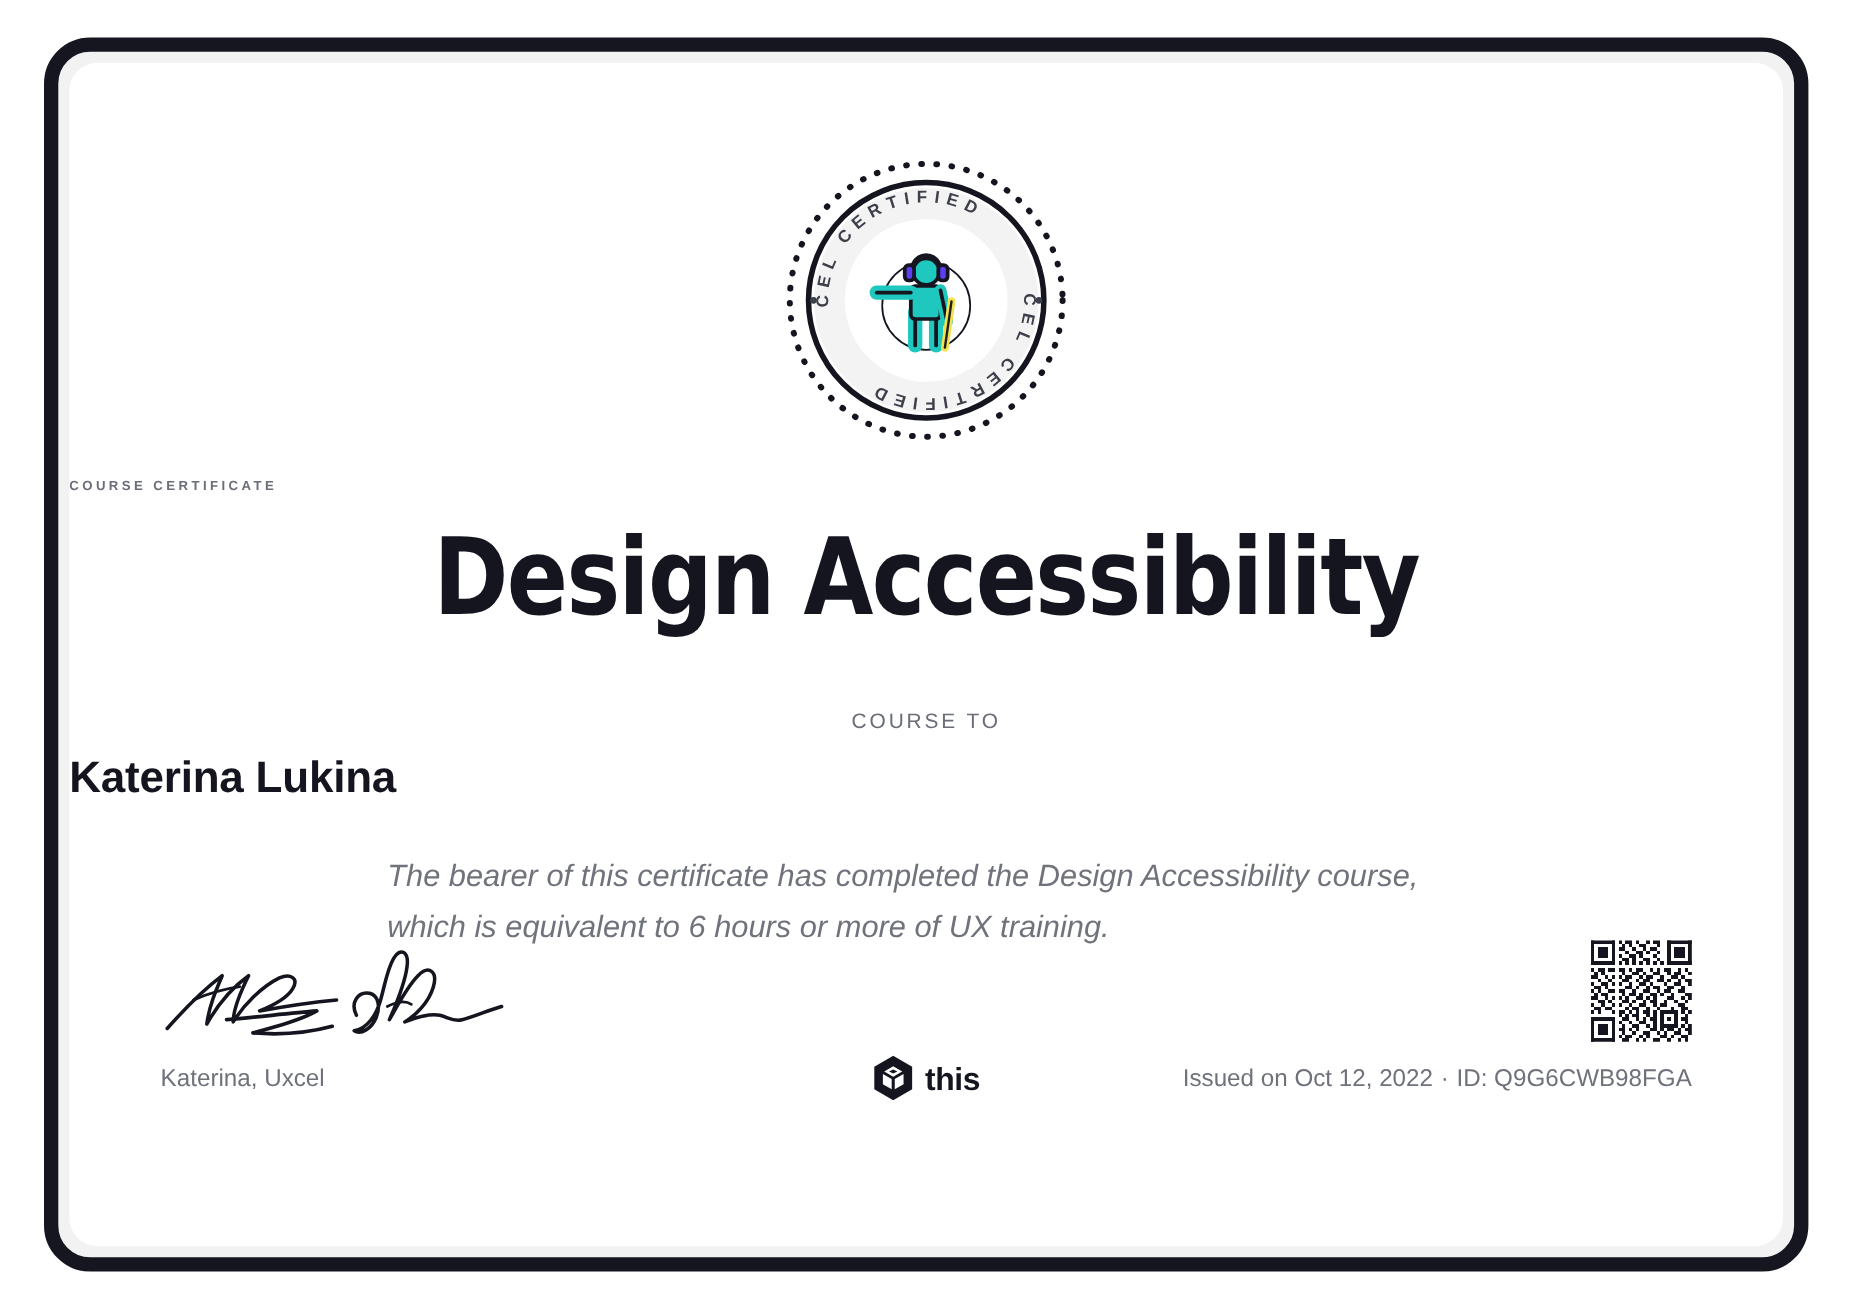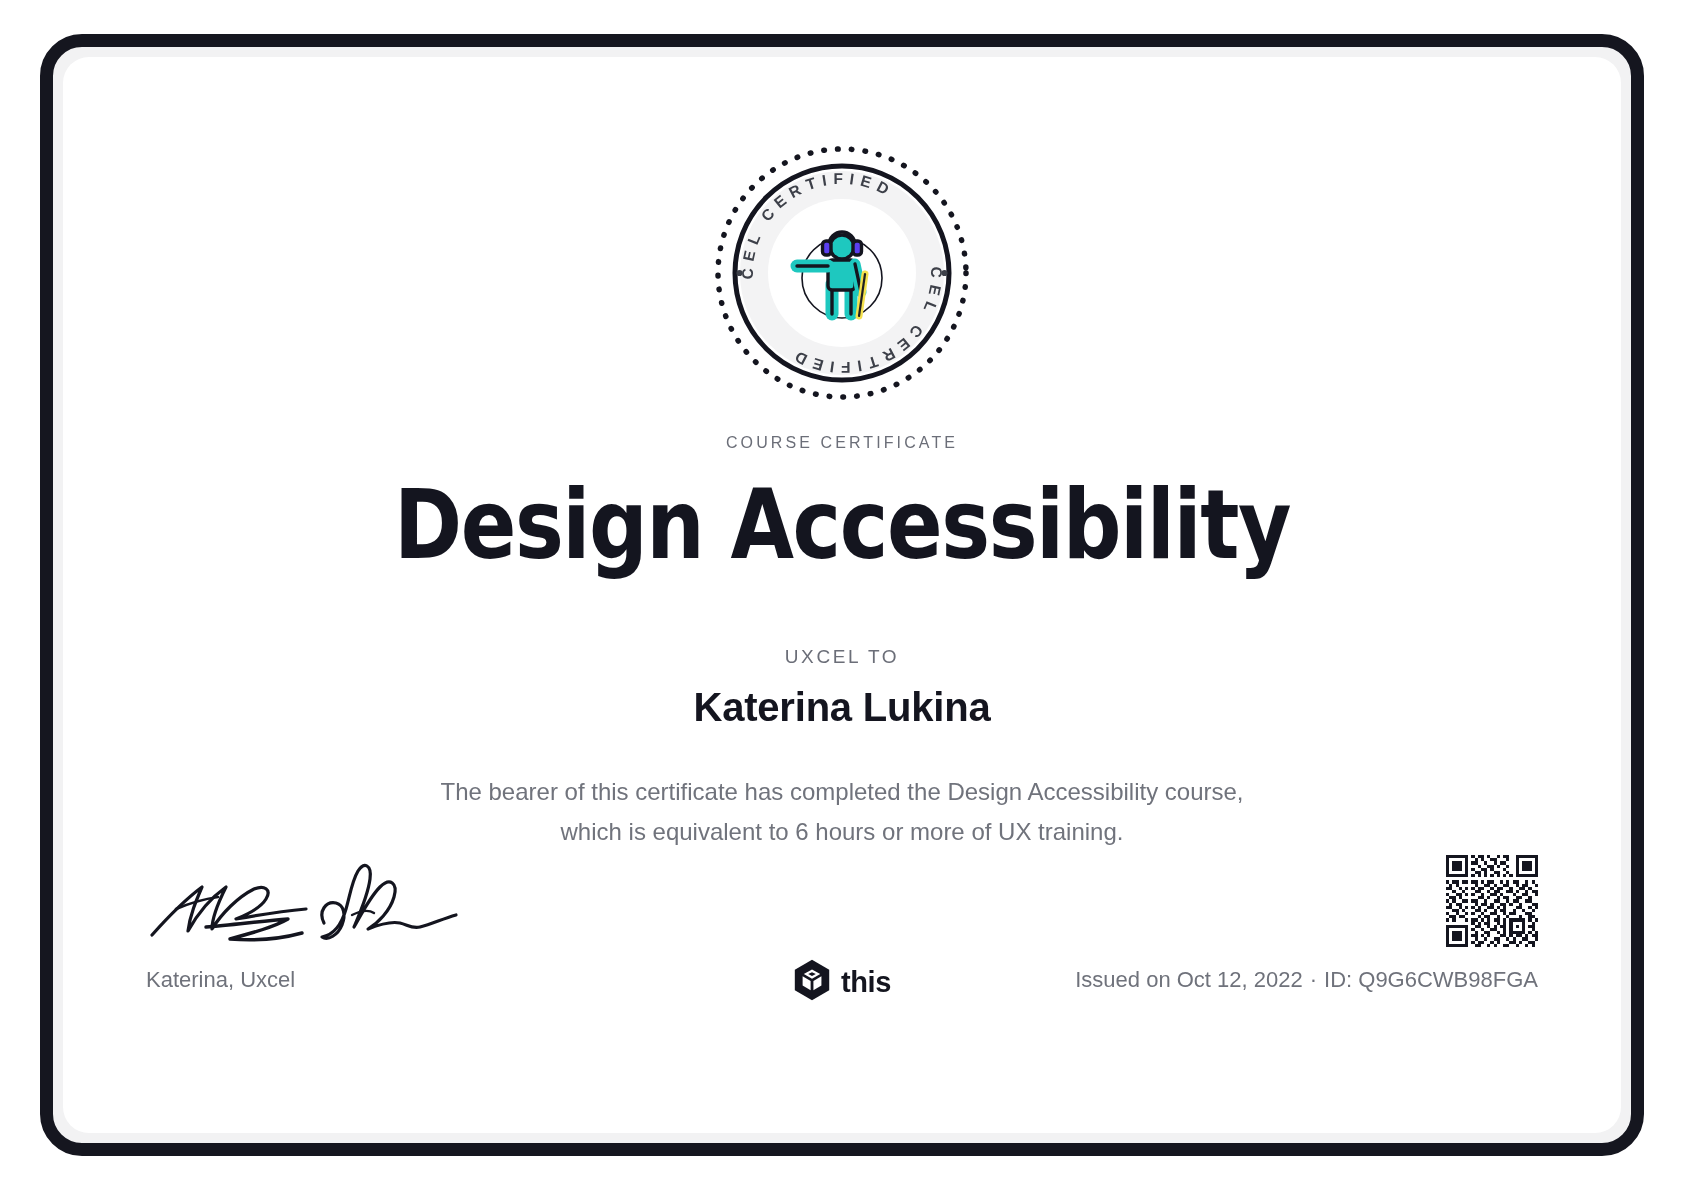--- a/index.html
+++ b/index.html
@@ -56,23 +56,23 @@
     height: 262px;
   }
   .badge-wrap svg { display: block; }
 
   
   .eyebrow {
     position: absolute;
     left: 0;
     right: 0;
     top: 377px;
-    text-align: center;
-    font-size: 16px;
-    font-weight: 400;
+    text-align: left;
+    font-size: 12px;
+    font-weight: 700;
     letter-spacing: 3.1px;
     color: #6b6e78;
   }
 
   .course-title {
     position: absolute;
     left: 0;
     right: 0;
     top: 414px;
     text-align: center;
@@ -95,37 +95,37 @@
     font-weight: 500;
     letter-spacing: 2.6px;
     color: #6b6e78;
   }
 
   .recipient-name {
     position: absolute;
     left: 0;
     right: 0;
     top: 628px;
-    text-align: center;
     font-size: 40px;
     font-weight: 700;
     color: #14151f;
     letter-spacing: -0.2px;
   }
 
   .description {
     position: absolute;
     left: 50%;
     transform: translateX(-50%);
     top: 715px;
     width: 980px;
-    text-align: center;
-    font-size: 24px;
+    text-align: left;
+    font-size: 28px;
     line-height: 1.68;
     color: #70737c;
+    font-style: italic;
   }
 
   
   .signatures {
     position: absolute;
     left: 83px;
     top: 800px;
     width: 320px;
     height: 88px;
   }
@@ -240,21 +240,21 @@
             <path d="M 23,-4 L 17,38" stroke="#f5e14d" stroke-width="7" stroke-linecap="round" fill="none"></path>
             <path d="M 23,-4 L 17,38" stroke="#14151f" stroke-width="2.2" stroke-linecap="round" fill="none" opacity="0.95"></path>
           </g>
         </svg>
       </div>
 
       <div class="eyebrow">COURSE CERTIFICATE</div>
 
       <div class="course-title">Design Accessibility</div>
 
-      <div class="issued-label">UXCEL TO</div>
+      <div class="issued-label">COURSE TO</div>
 
       <div class="recipient-name">Katerina Lukina</div>
 
       <div class="description">
         <div>The bearer of this certificate has completed the Design Accessibility course,</div>
         <div>which is equivalent to 6 hours or more of UX training.</div>
       </div>
 
       <div class="signatures">
         <svg width="320" height="88" viewBox="0 0 320 88" xmlns="http://www.w3.org/2000/svg">

